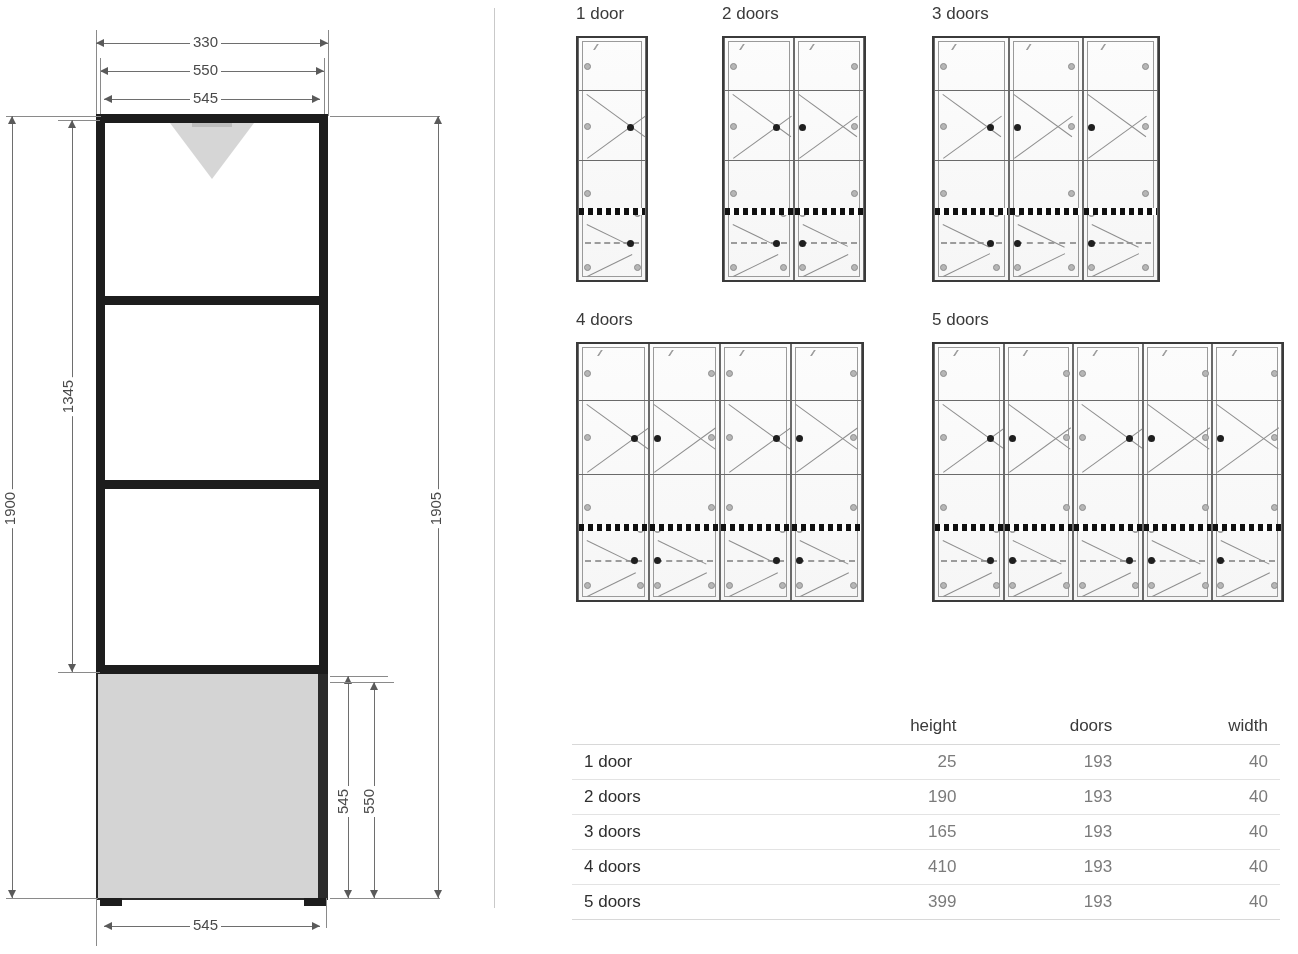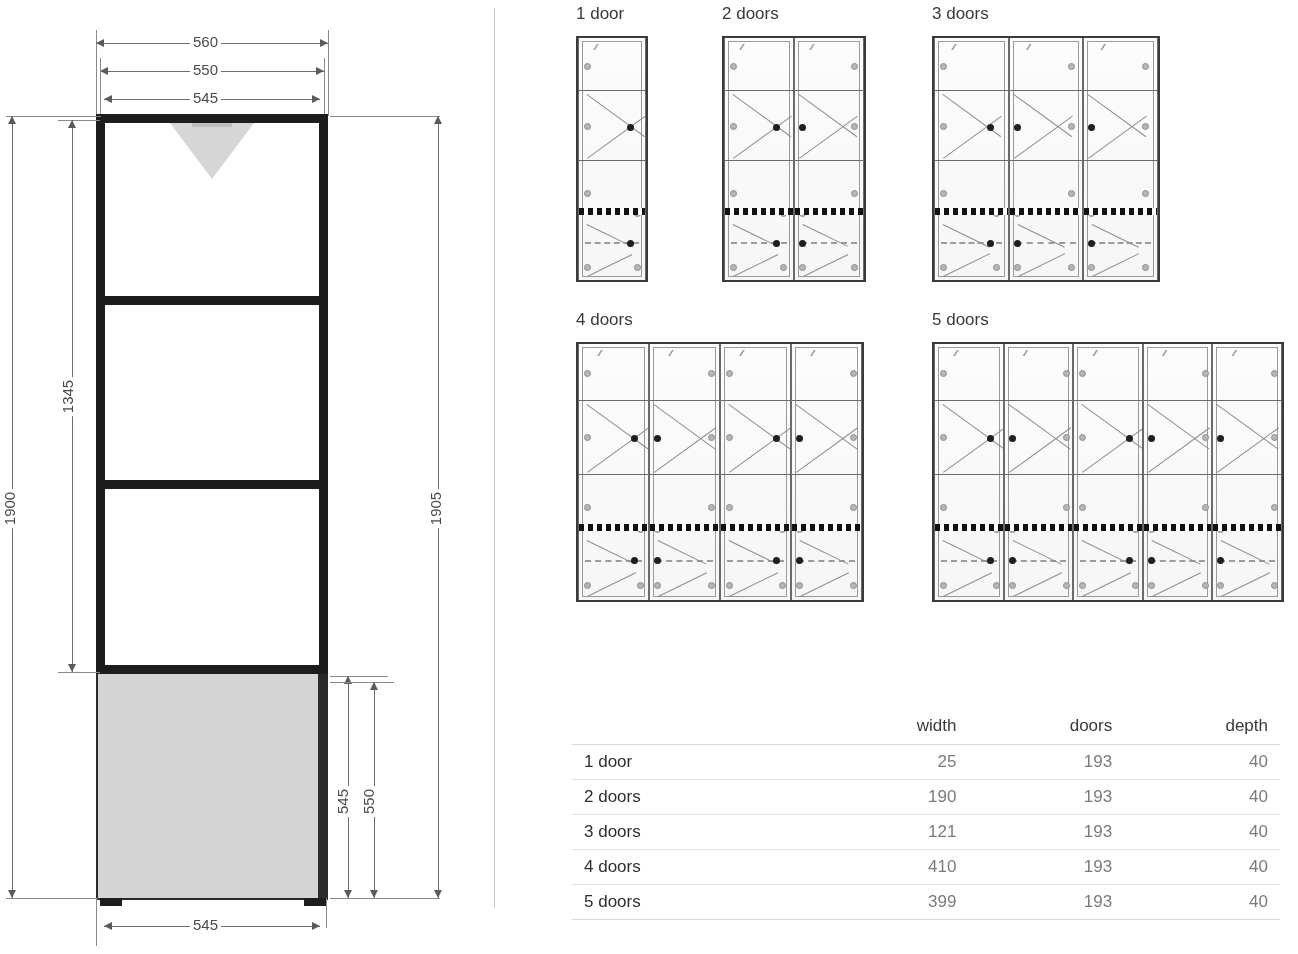--- a/index.html
+++ b/index.html
@@ -267,21 +267,21 @@
 
 <div class="page">
 
   <div id="elevation">
 
     <div class="ext-v" style="left:96px; top:30px; height:86px;"></div>
     <div class="ext-v" style="left:328px; top:30px; height:86px;"></div>
     <div class="line-h" style="left:96px; top:43px; width:232px;"></div>
     <div class="arrow left" style="left:96px; top:39px;"></div>
     <div class="arrow right" style="left:320px; top:39px;"></div>
-    <div class="dim-label" style="left:190px; top:33px;">560</div>
+    <div class="dim-label" style="left:190px; top:33px;">330</div>
 
     <div class="line-h" style="left:100px; top:71px; width:224px;"></div>
     <div class="arrow left" style="left:100px; top:67px;"></div>
     <div class="arrow right" style="left:316px; top:67px;"></div>
     <div class="dim-label" style="left:190px; top:61px;">550</div>
     <div class="ext-v" style="left:100px; top:58px; height:58px;"></div>
     <div class="ext-v" style="left:324px; top:58px; height:58px;"></div>
 
     <div class="line-h" style="left:104px; top:99px; width:216px;"></div>
     <div class="arrow left" style="left:104px; top:95px;"></div>
@@ -671,41 +671,41 @@
         <div class="handle" style="left:4px; top:213px;"></div>
       </div>
     </div>
   </div>
 
   <div id="spec-table">
     <table>
       <thead>
         <tr>
           <th class="rowhead" style="width:34%;"></th>
+          <th style="width:22%;">height</th>
+          <th style="width:22%;">doors</th>
           <th style="width:22%;">width</th>
-          <th style="width:22%;">doors</th>
-          <th style="width:22%;">depth</th>
         </tr>
       </thead>
       <tbody>
         <tr>
           <td class="rowhead">1 door</td>
           <td>25</td>
           <td>193</td>
           <td>40</td>
         </tr>
         <tr>
           <td class="rowhead">2 doors</td>
           <td>190</td>
           <td>193</td>
           <td>40</td>
         </tr>
         <tr>
           <td class="rowhead">3 doors</td>
-          <td>121</td>
+          <td>165</td>
           <td>193</td>
           <td>40</td>
         </tr>
         <tr>
           <td class="rowhead">4 doors</td>
           <td>410</td>
           <td>193</td>
           <td>40</td>
         </tr>
         <tr>

